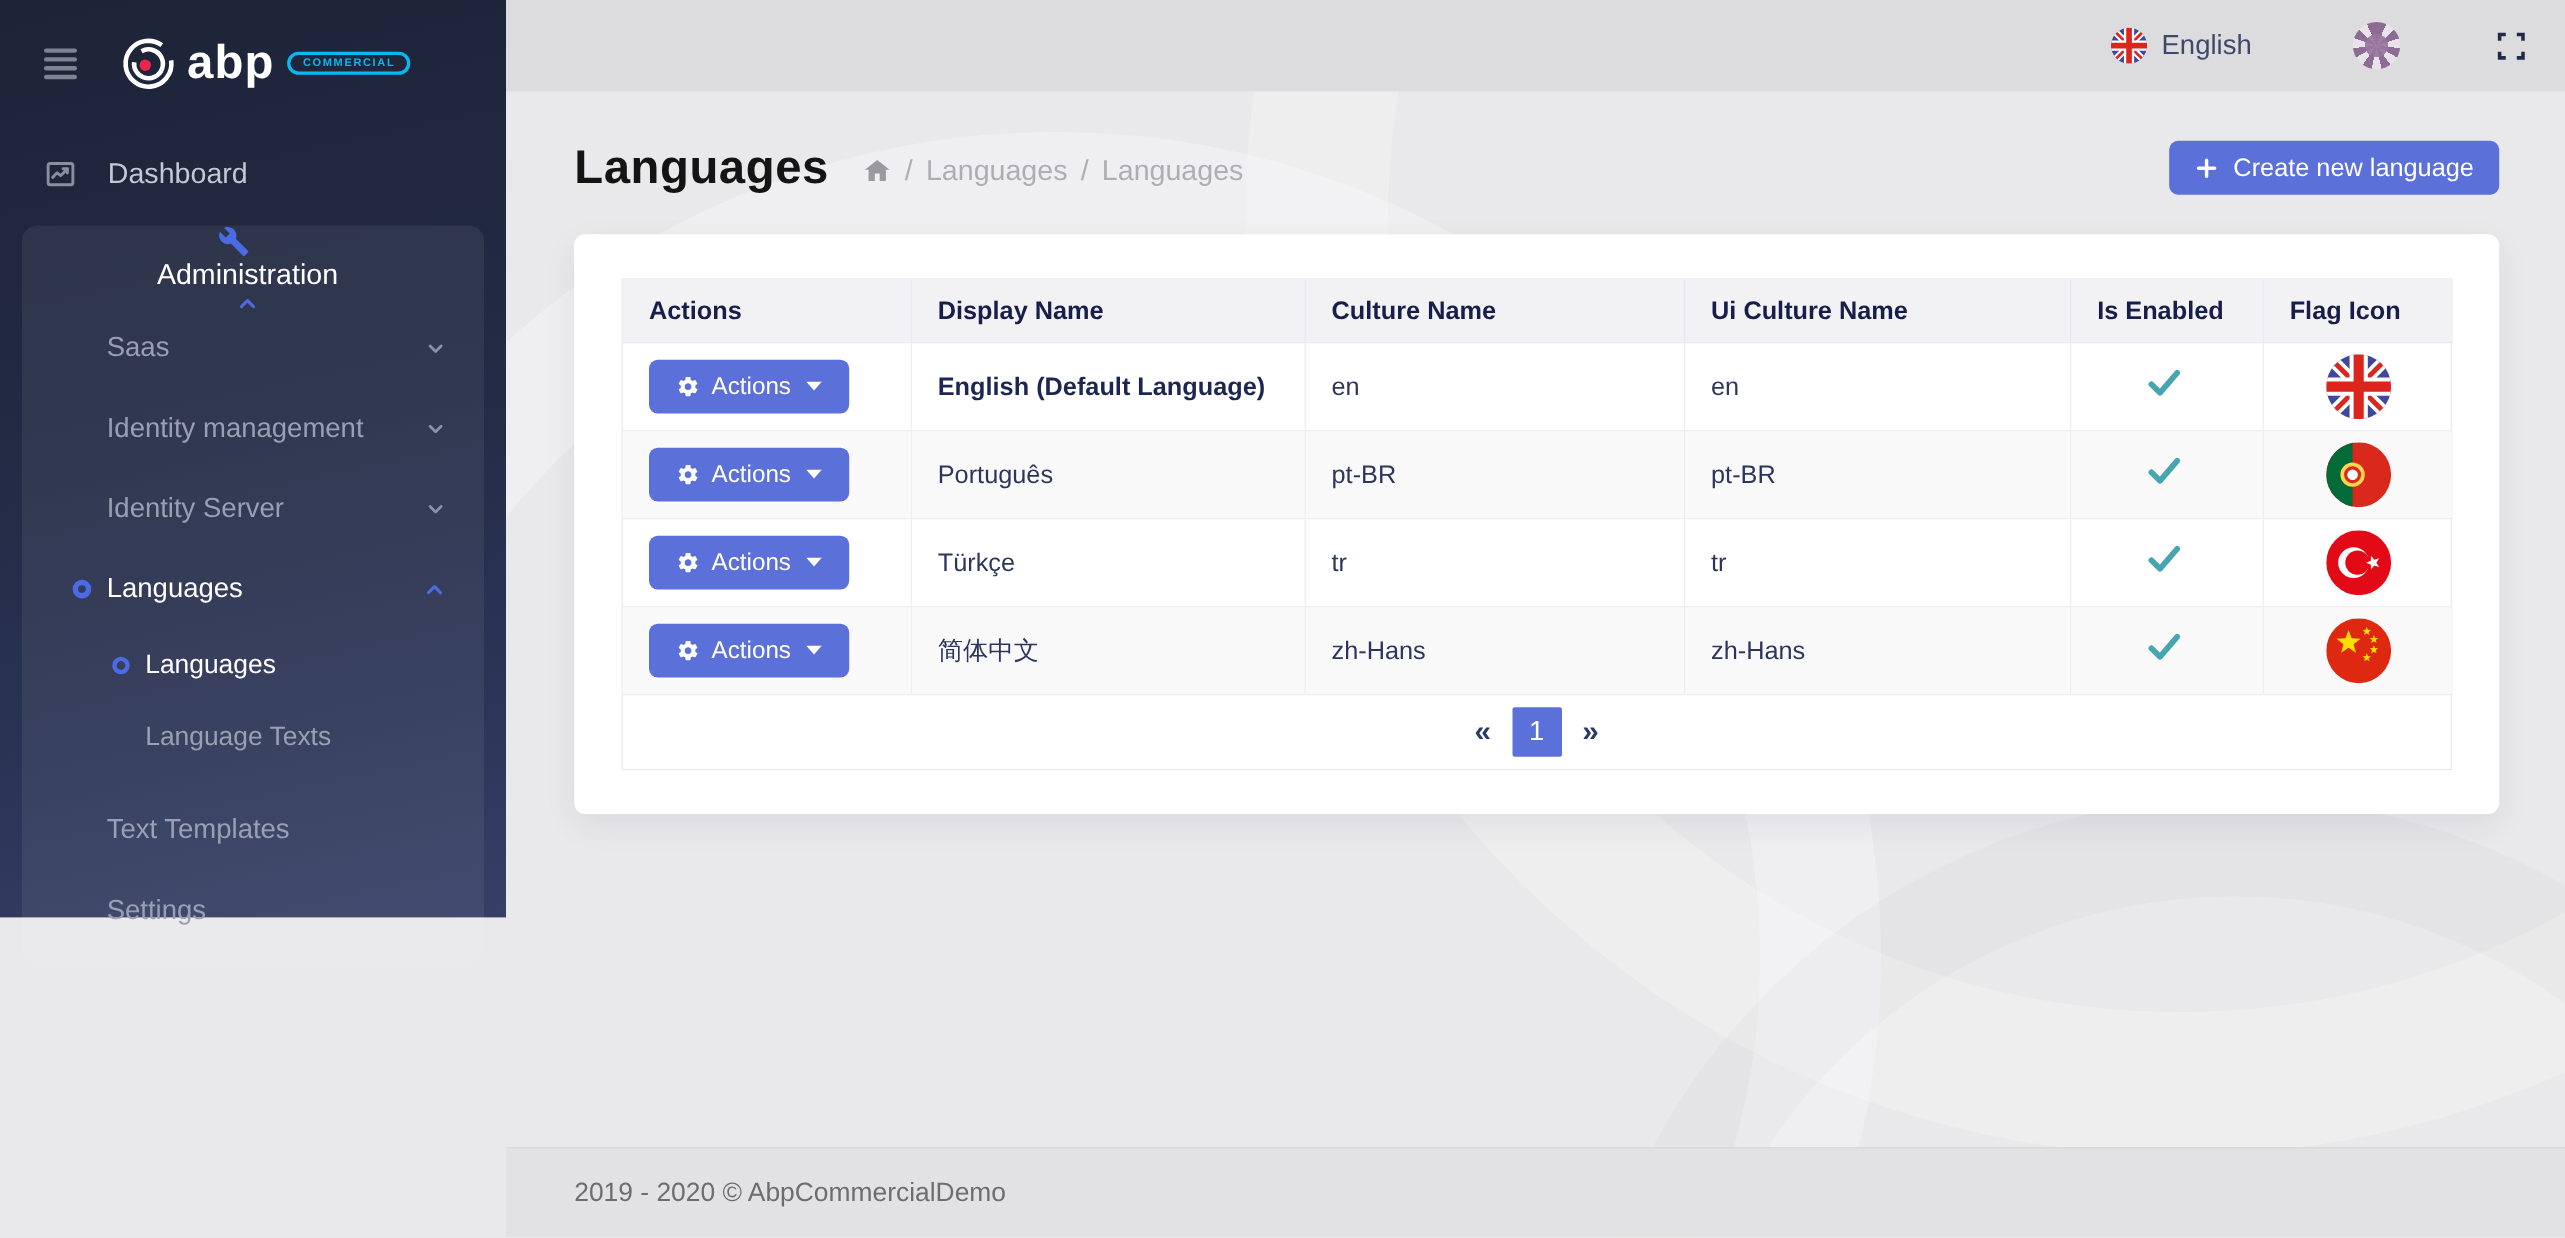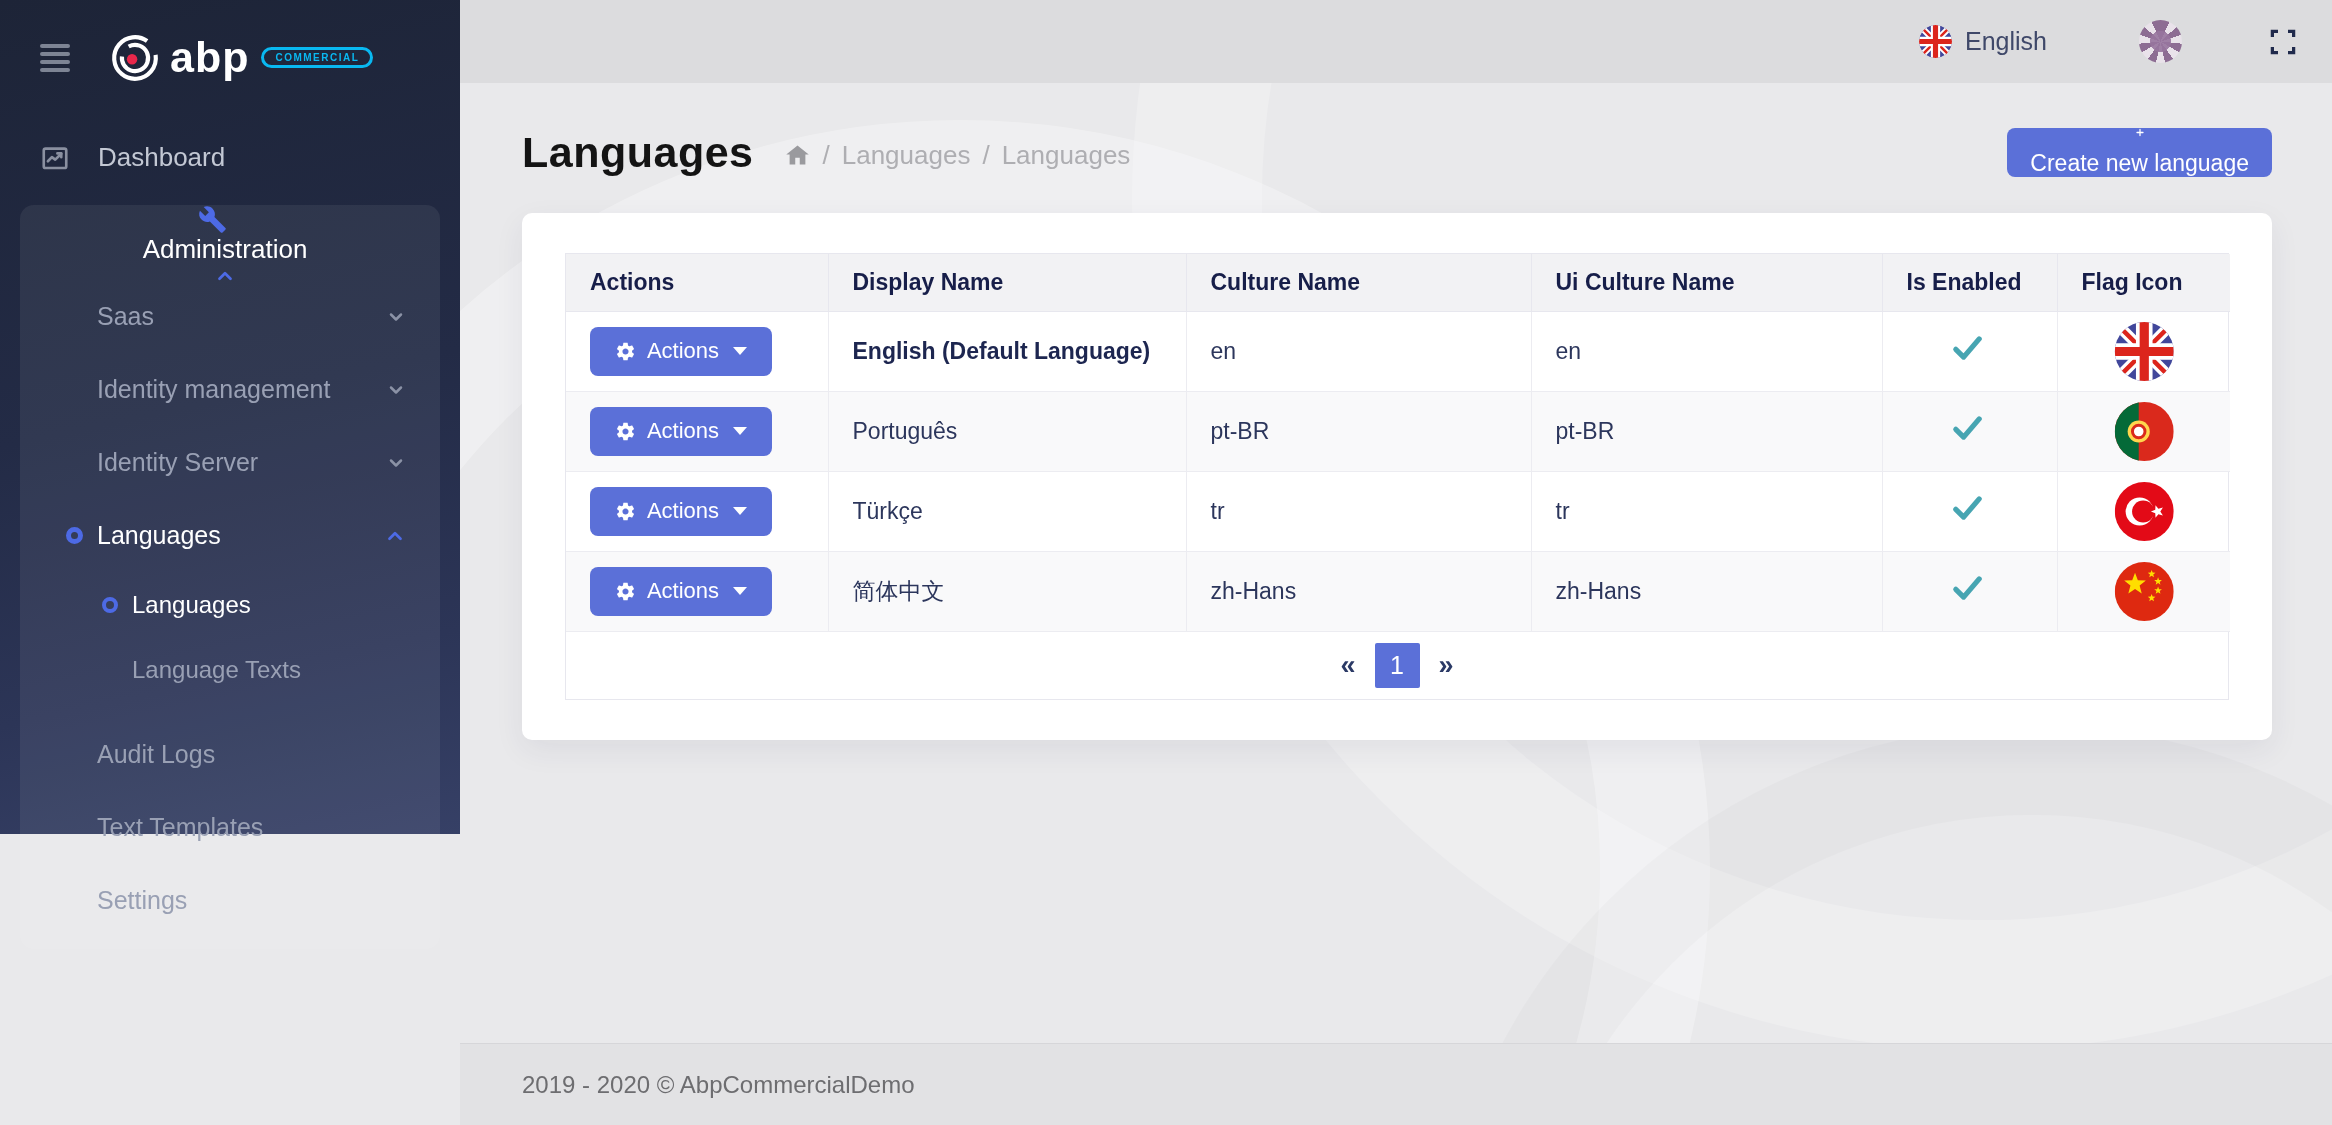--- a/index.html
+++ b/index.html
@@ -85,21 +85,21 @@
 
   .content { flex:1 1 auto; position:relative; padding:45px 60px 0 62px; z-index:1; }
   .page-head { display:flex; align-items:center; position:relative; z-index:2; }
   .page-title { margin:0; font-size:43px; font-weight:800; color:#141414; letter-spacing:0.5px; }
   .breadcrumb { display:flex; align-items:center; gap:12px; margin-left:30px; font-size:26px; color:#aeaeb2; padding-top:6px; }
   .crumb-link { color:#aeaeb2; cursor:pointer; }
   .create-btn {
     margin-left:auto; height:49px; border:none; border-radius:8px;
     background:var(--accent); color:#ffffff; font-size:23px;
     font-family:"Liberation Sans",sans-serif;
-    display:flex; align-items:center; gap:13px; padding:0 23px; cursor:pointer;flex-direction:column;
+    display:flex; align-items:center; gap:13px; padding:0 23px; cursor:pointer;
   }
   .card {
     position:relative; z-index:2;
     margin-top:36px; height:527px;
     background:#ffffff; border-radius:10px;
     box-shadow:0 10px 30px rgba(40,40,80,0.07);
     padding:40px 43px 39px 43px;
   }
   .table-box { border:1px solid #e7e7ee; }
   table { width:100%; border-collapse:collapse; table-layout:fixed; }
@@ -243,23 +243,20 @@
           <span class="dot-ic sm"></span>
           <span>Languages</span>
         </div>
 
         <div class="subsub-item">
           <span>Language Texts</span>
         </div>
 
         <div class="nav-gap"></div>
 
-        <div class="sub-item">
-          <span>Audit Logs</span>
-        </div>
 
         <div class="sub-item">
           <span>Text Templates</span>
         </div>
 
         <div class="sub-item">
           <span>Settings</span>
         </div>
       </div>
     </nav>

